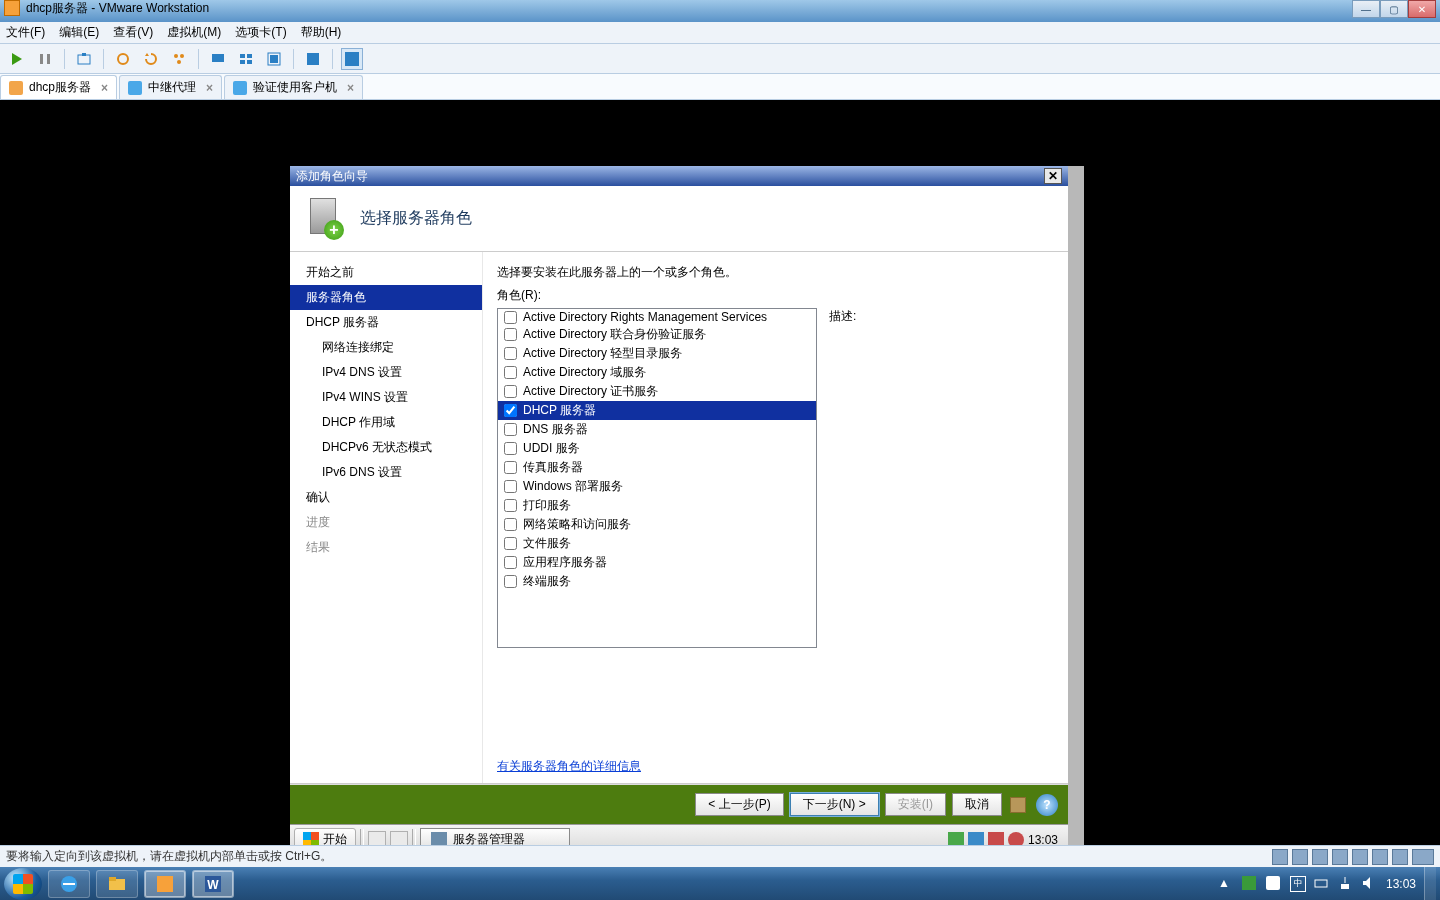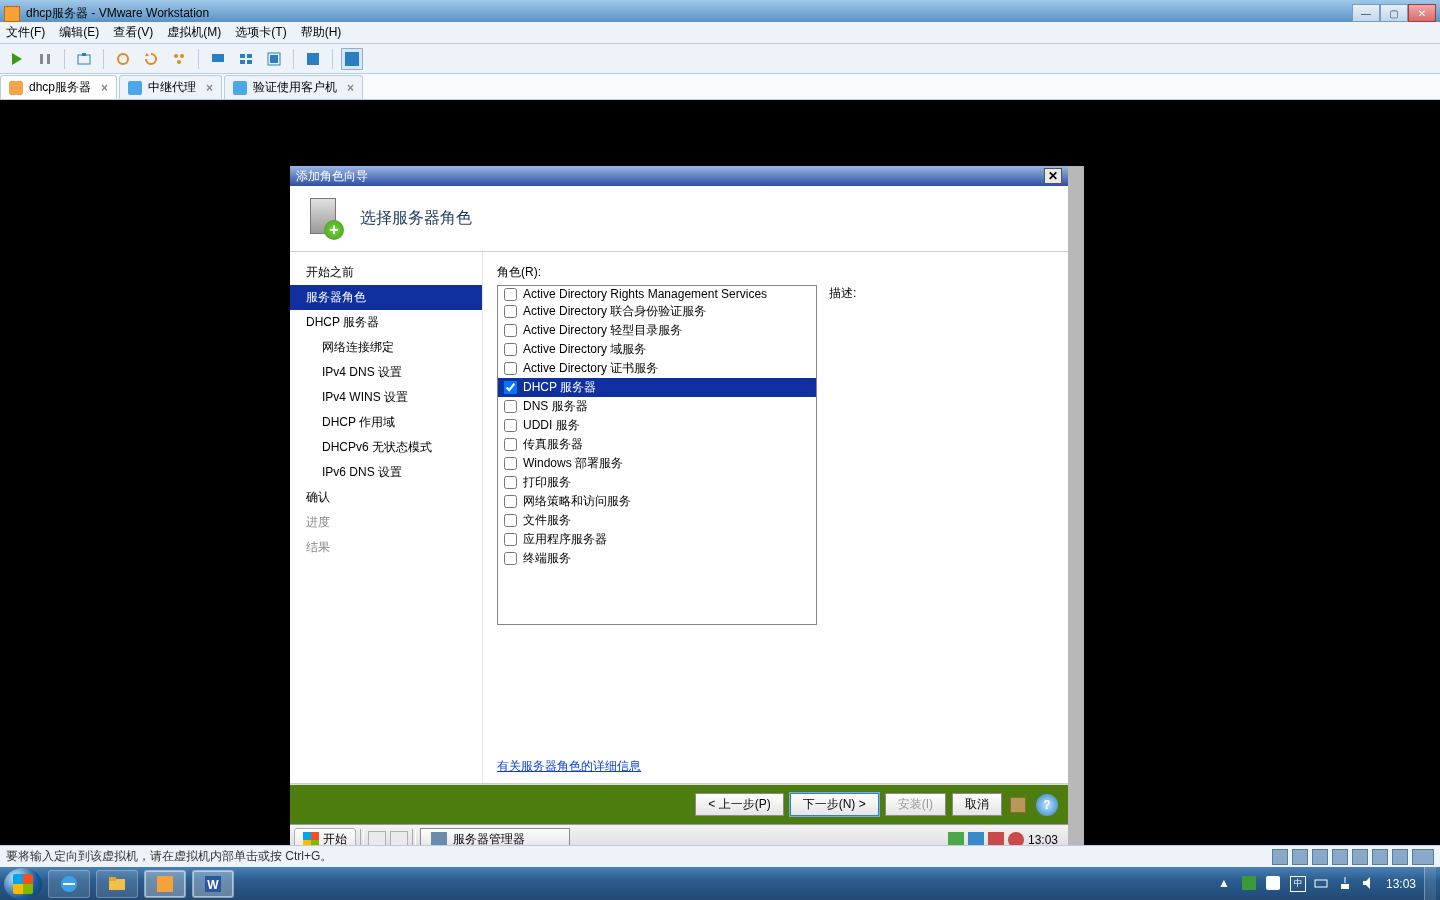--- a/index.html
+++ b/index.html
@@ -1,18 +1,18 @@
 <!DOCTYPE html>
 <html><head>
 <meta charset="utf-8">
 <style>
 *{box-sizing:border-box;margin:0;padding:0;font-family:"Microsoft YaHei","SimSun",Tahoma,sans-serif;font-size:12px}
 html,body{width:1440px;height:900px;overflow:hidden;background:#000}
 
-.host-titlebar{height:22px;background:linear-gradient(#9fc8e8,#5a93c8);display:flex;align-items:flex-end;padding:0 4px;color:#000}
+.host-titlebar{height:22px;background:linear-gradient(#9fc8e8,#5a93c8);display:flex;align-items:flex-start;padding:0 4px;color:#000}
 .host-titlebar .app-icon{width:16px;height:16px;background:#f7a13a;border:1px solid #c06a00;margin-right:6px}
 .host-titlebar .title{flex:1}
 .host-winbtns{display:flex;gap:0;margin-left:auto}
 .host-winbtns div{width:28px;height:18px;background:linear-gradient(#e9eff6,#c2d6ea);border:1px solid #7a9cbc;display:flex;align-items:center;justify-content:center;font-size:10px;color:#2a4d6e}
 .host-winbtns .close{background:linear-gradient(#f1a8a8,#d86b6b);border-color:#a23c3c;color:#fff}
 .vm-menubar{height:22px;background:#eef3f9;border-bottom:1px solid #b9cde2;display:flex;align-items:center;padding:0 6px;gap:14px;color:#000}
 .vm-toolbar{height:30px;background:#eef3f9;border-bottom:1px solid #b9cde2;display:flex;align-items:center;padding:0 6px;gap:6px}
 .vm-toolbar .tbtn{width:22px;height:22px;border:1px solid transparent;display:flex;align-items:center;justify-content:center}
 .vm-toolbar .sep{width:1px;height:20px;background:#b9cde2;margin:0 2px}
 .vm-toolbar .active{border:1px solid #8ab0d6;background:#d8e8f7}
@@ -222,20 +222,21 @@
           <div class="item sub">IPv4 DNS 设置</div>
           <div class="item sub">IPv4 WINS 设置</div>
           <div class="item sub">DHCP 作用域</div>
           <div class="item sub">DHCPv6 无状态模式</div>
           <div class="item sub">IPv6 DNS 设置</div>
           <div class="item">确认</div>
           <div class="item dim">进度</div>
           <div class="item dim">结果</div>
         </div>
       <div class="wiz-main">
+        <div class="intro">选择要安装在此服务器上的一个或多个角色。</div>
         <div style="margin-bottom:4px">角色(R):</div>
         <div class="cols">
           <div class="roles-box" id="roles-box">
               <label class="role">
                 <input type="checkbox" style="">
                 <span>Active Directory Rights Management Services</span>
               </label>
               <label class="role">
                 <input type="checkbox" style="">
                 <span>Active Directory 联合身份验证服务</span>

